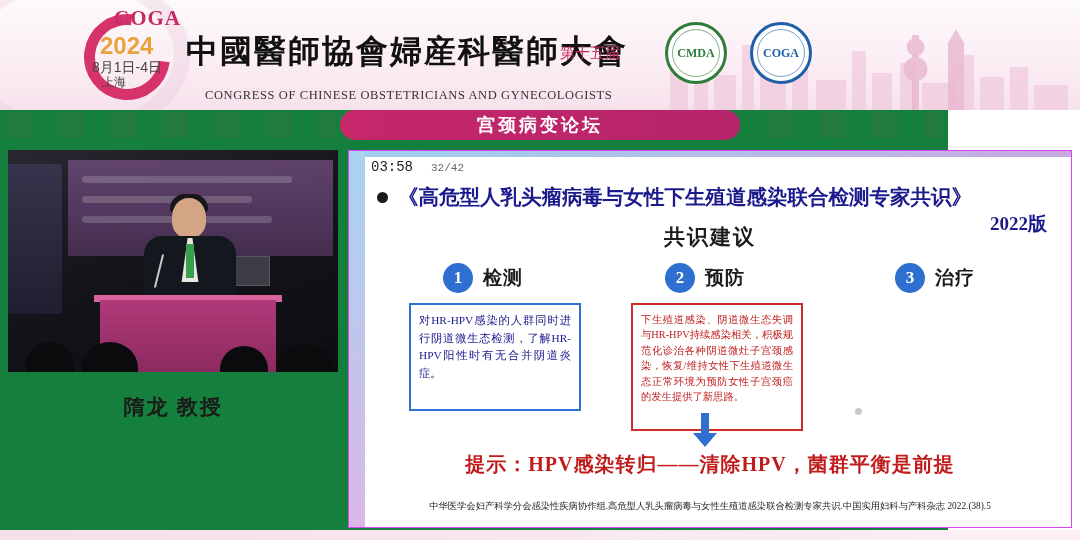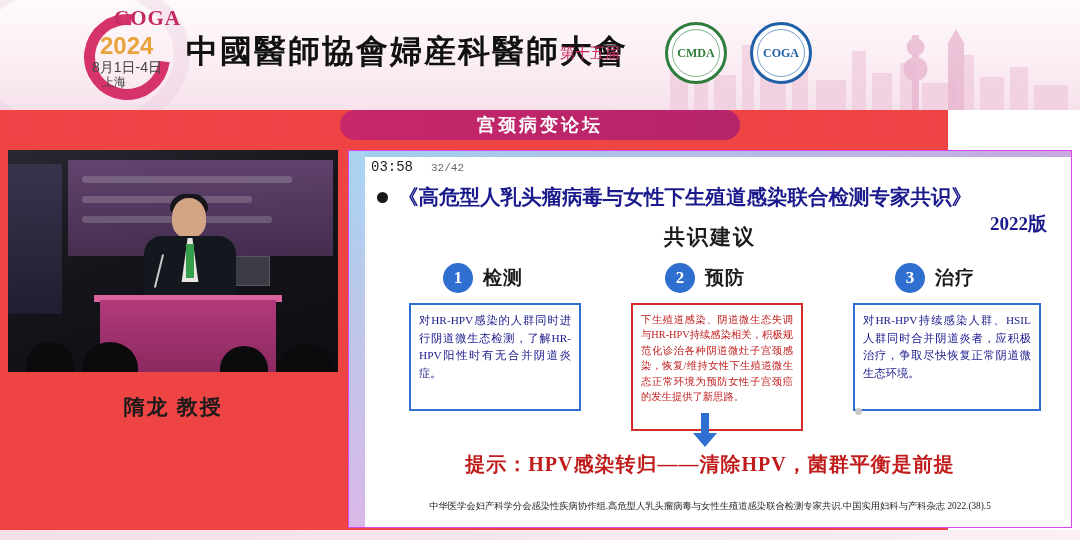--- a/index.html
+++ b/index.html
@@ -5,21 +5,21 @@
   * { box-sizing: border-box; margin: 0; padding: 0; }
   html, body {
     width: 1080px; height: 540px;
     font-family: "Liberation Sans", sans-serif;
     background: #ffffff;
     overflow: hidden;
   }
   .page {
     position: relative;
     width: 948px; height: 540px;
-    background: #ef4444;
+    background: #15803d;
     padding-left: 27px;
   }
 
   
   .header {
     position: absolute;
     left: 0; top: 0;
     width: 1080px; height: 110px;
     background: linear-gradient(180deg, #fdfafc 0%, #fbeef4 55%, #f7e2ec 100%);
     overflow: hidden;
@@ -487,20 +487,21 @@
     <div class="coga-mark">
       <div class="coga-c"></div>
       <div class="coga-text">COGA</div>
       <div class="year-2024">2024</div>
       <div class="date-line">8月1日-4日</div>
       <div class="city-line">上海</div>
     </div>
 
     <div class="cn-title">中國醫師協會婦産科醫師大會</div>
     <div class="cn-title-sub">第十五届</div>
+    <div class="en-title">CONGRESS OF CHINESE OBSTETRICIANS AND GYNECOLOGISTS</div>
 
     <div class="seal seal-cmda">
       <div class="seal-ring"></div>
       <span>CMDA</span>
     </div>
     <div class="seal seal-coga">
       <div class="seal-ring"></div>
       <span>COGA</span>
     </div>
   </div>
@@ -567,21 +568,20 @@
         <div class="col-label">预防</div>
       </div>
       <div class="card red">下生殖道感染、阴道微生态失调与HR-HPV持续感染相关，积极规范化诊治各种阴道微灶子宫颈感染，恢复/维持女性下生殖道微生态正常环境为预防女性子宫颈癌的发生提供了新思路。</div>
     </div>
 
     <div class="col col-3">
       <div class="col-head">
         <div class="num-circle c3">3</div>
         <div class="col-label">治疗</div>
       </div>
-      <div class="card blue-text">对HR-HPV持续感染人群、HSIL人群同时合并阴道炎者，应积极治疗，争取尽快恢复正常阴道微生态环境。</div>
     </div>
 
     <div class="down-arrow">
       <svg width="40" height="36" viewBox="0 0 40 36">
         <path d="M16 0 h8 v20 h8 L20 34 L8 20 h8 z" fill="#2f6fd0"></path>
       </svg>
     </div>
 
     <div class="cursor-dot"></div>
 

